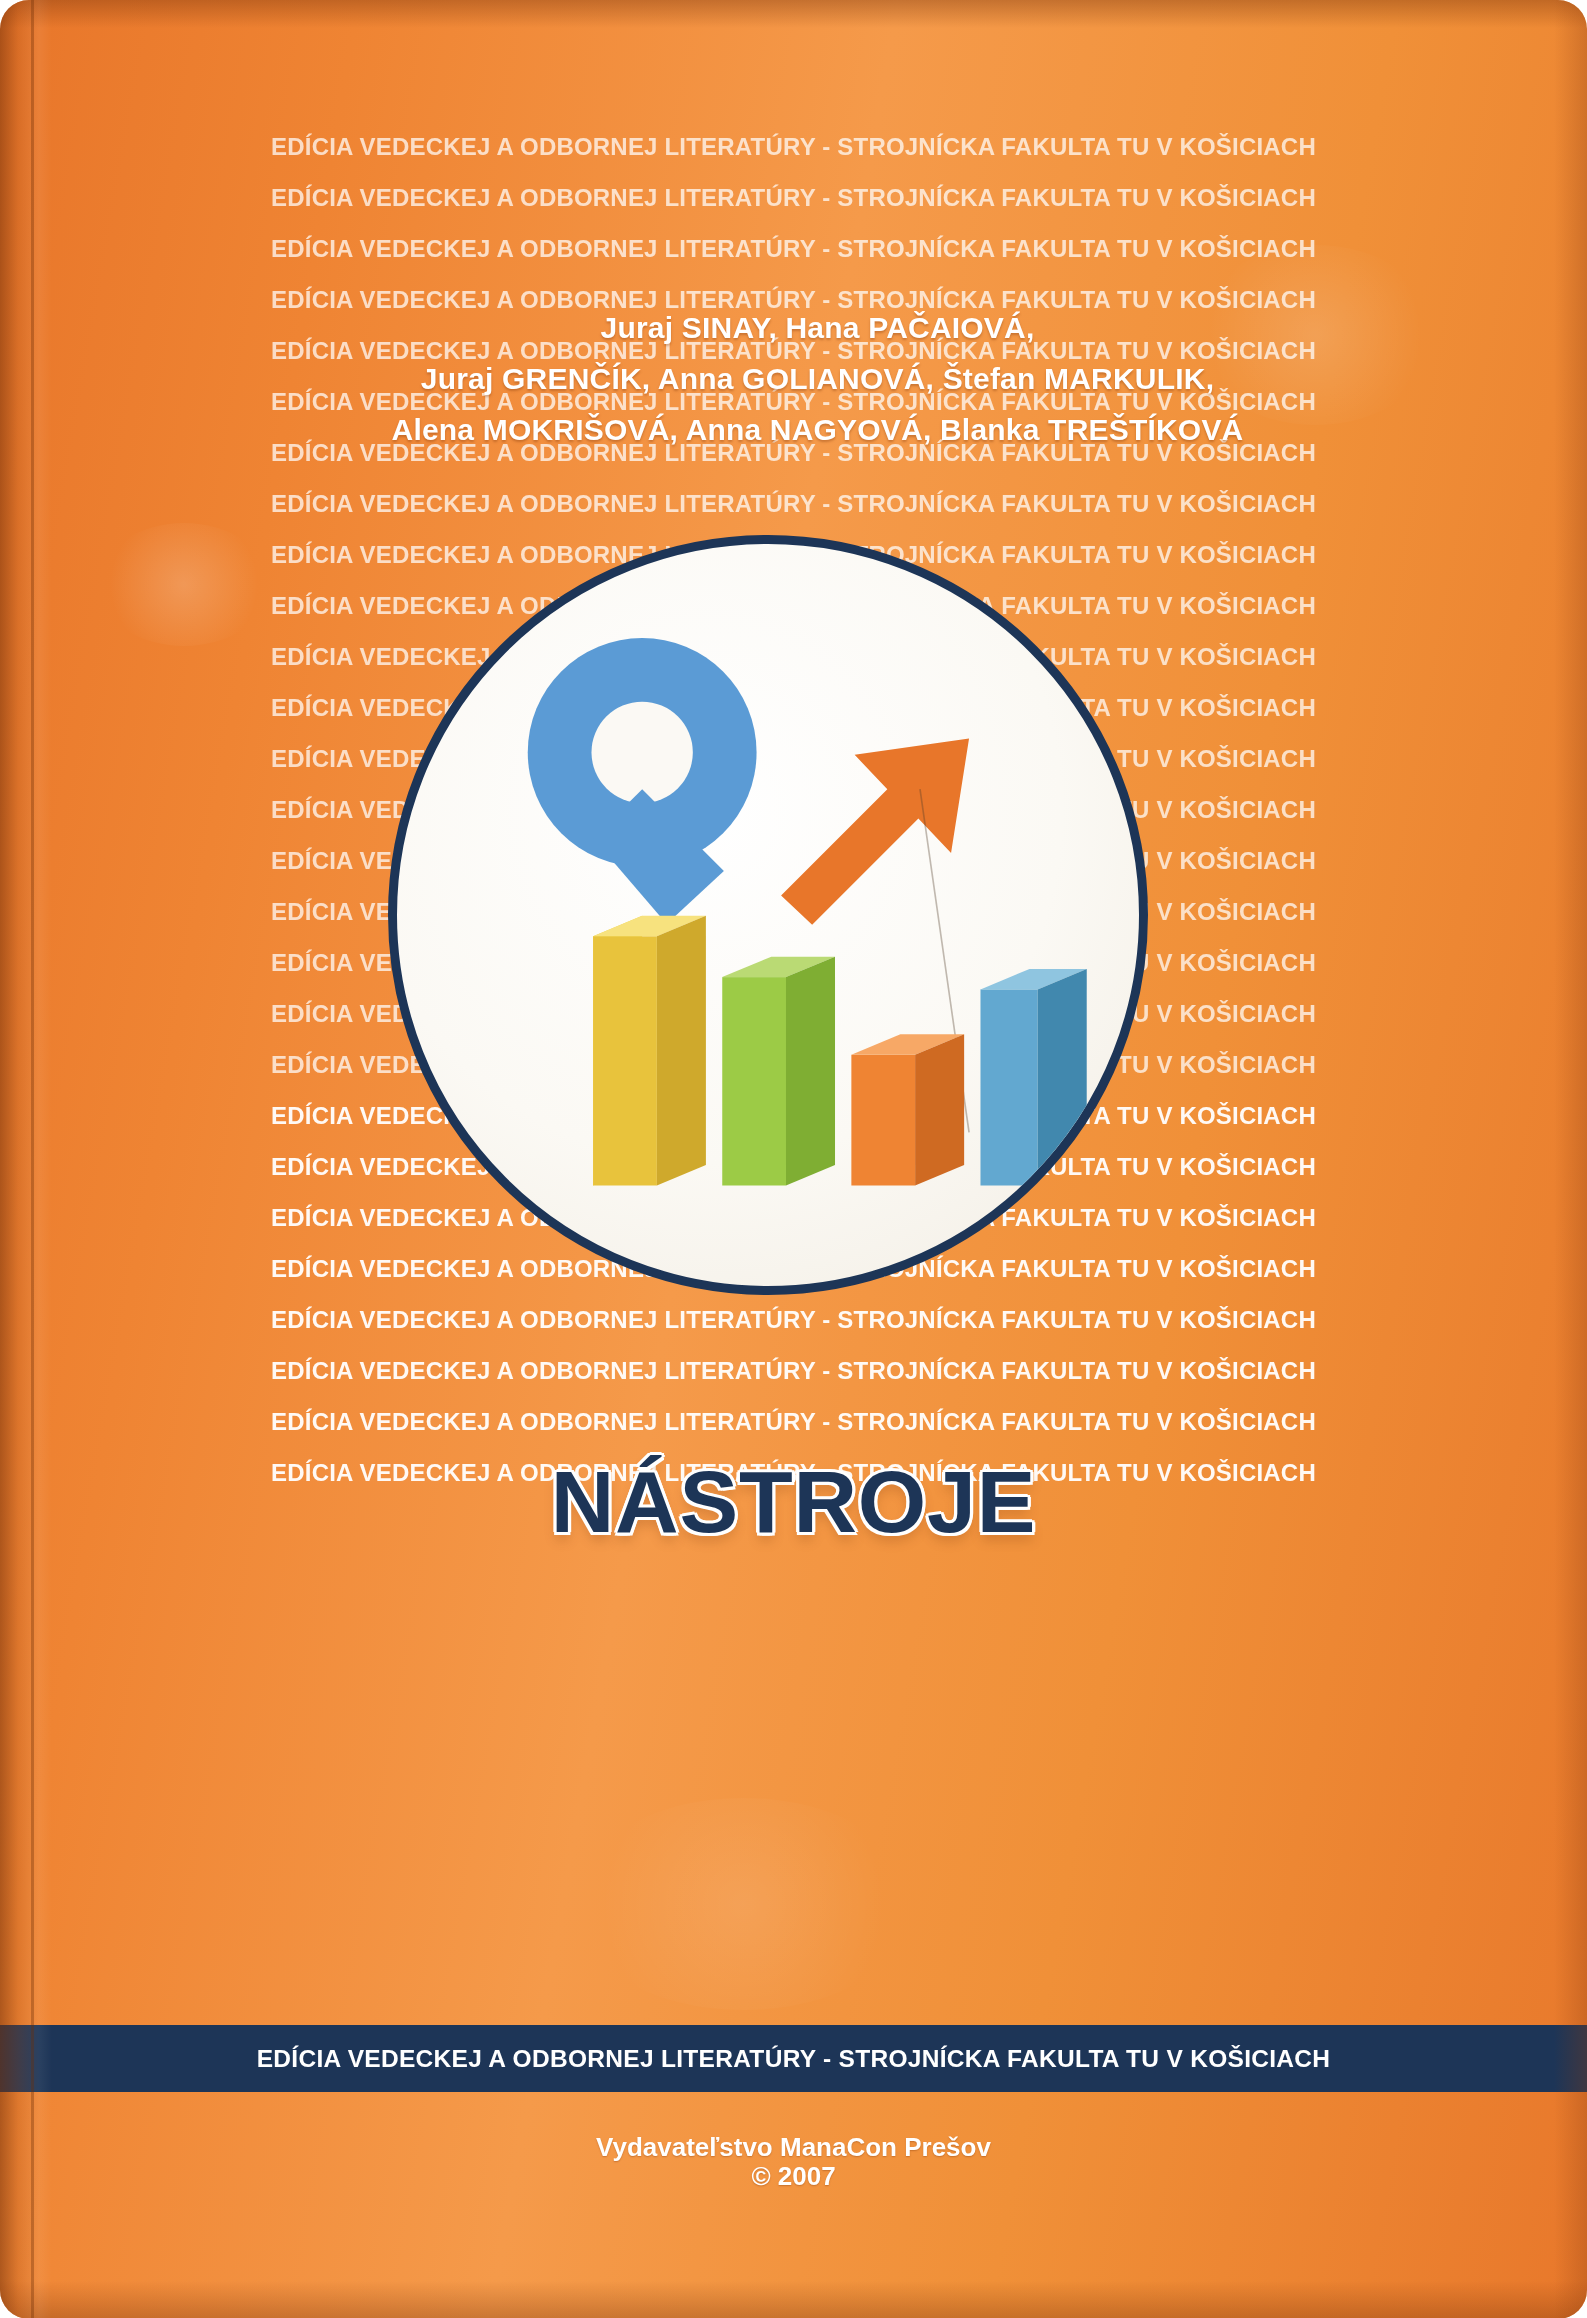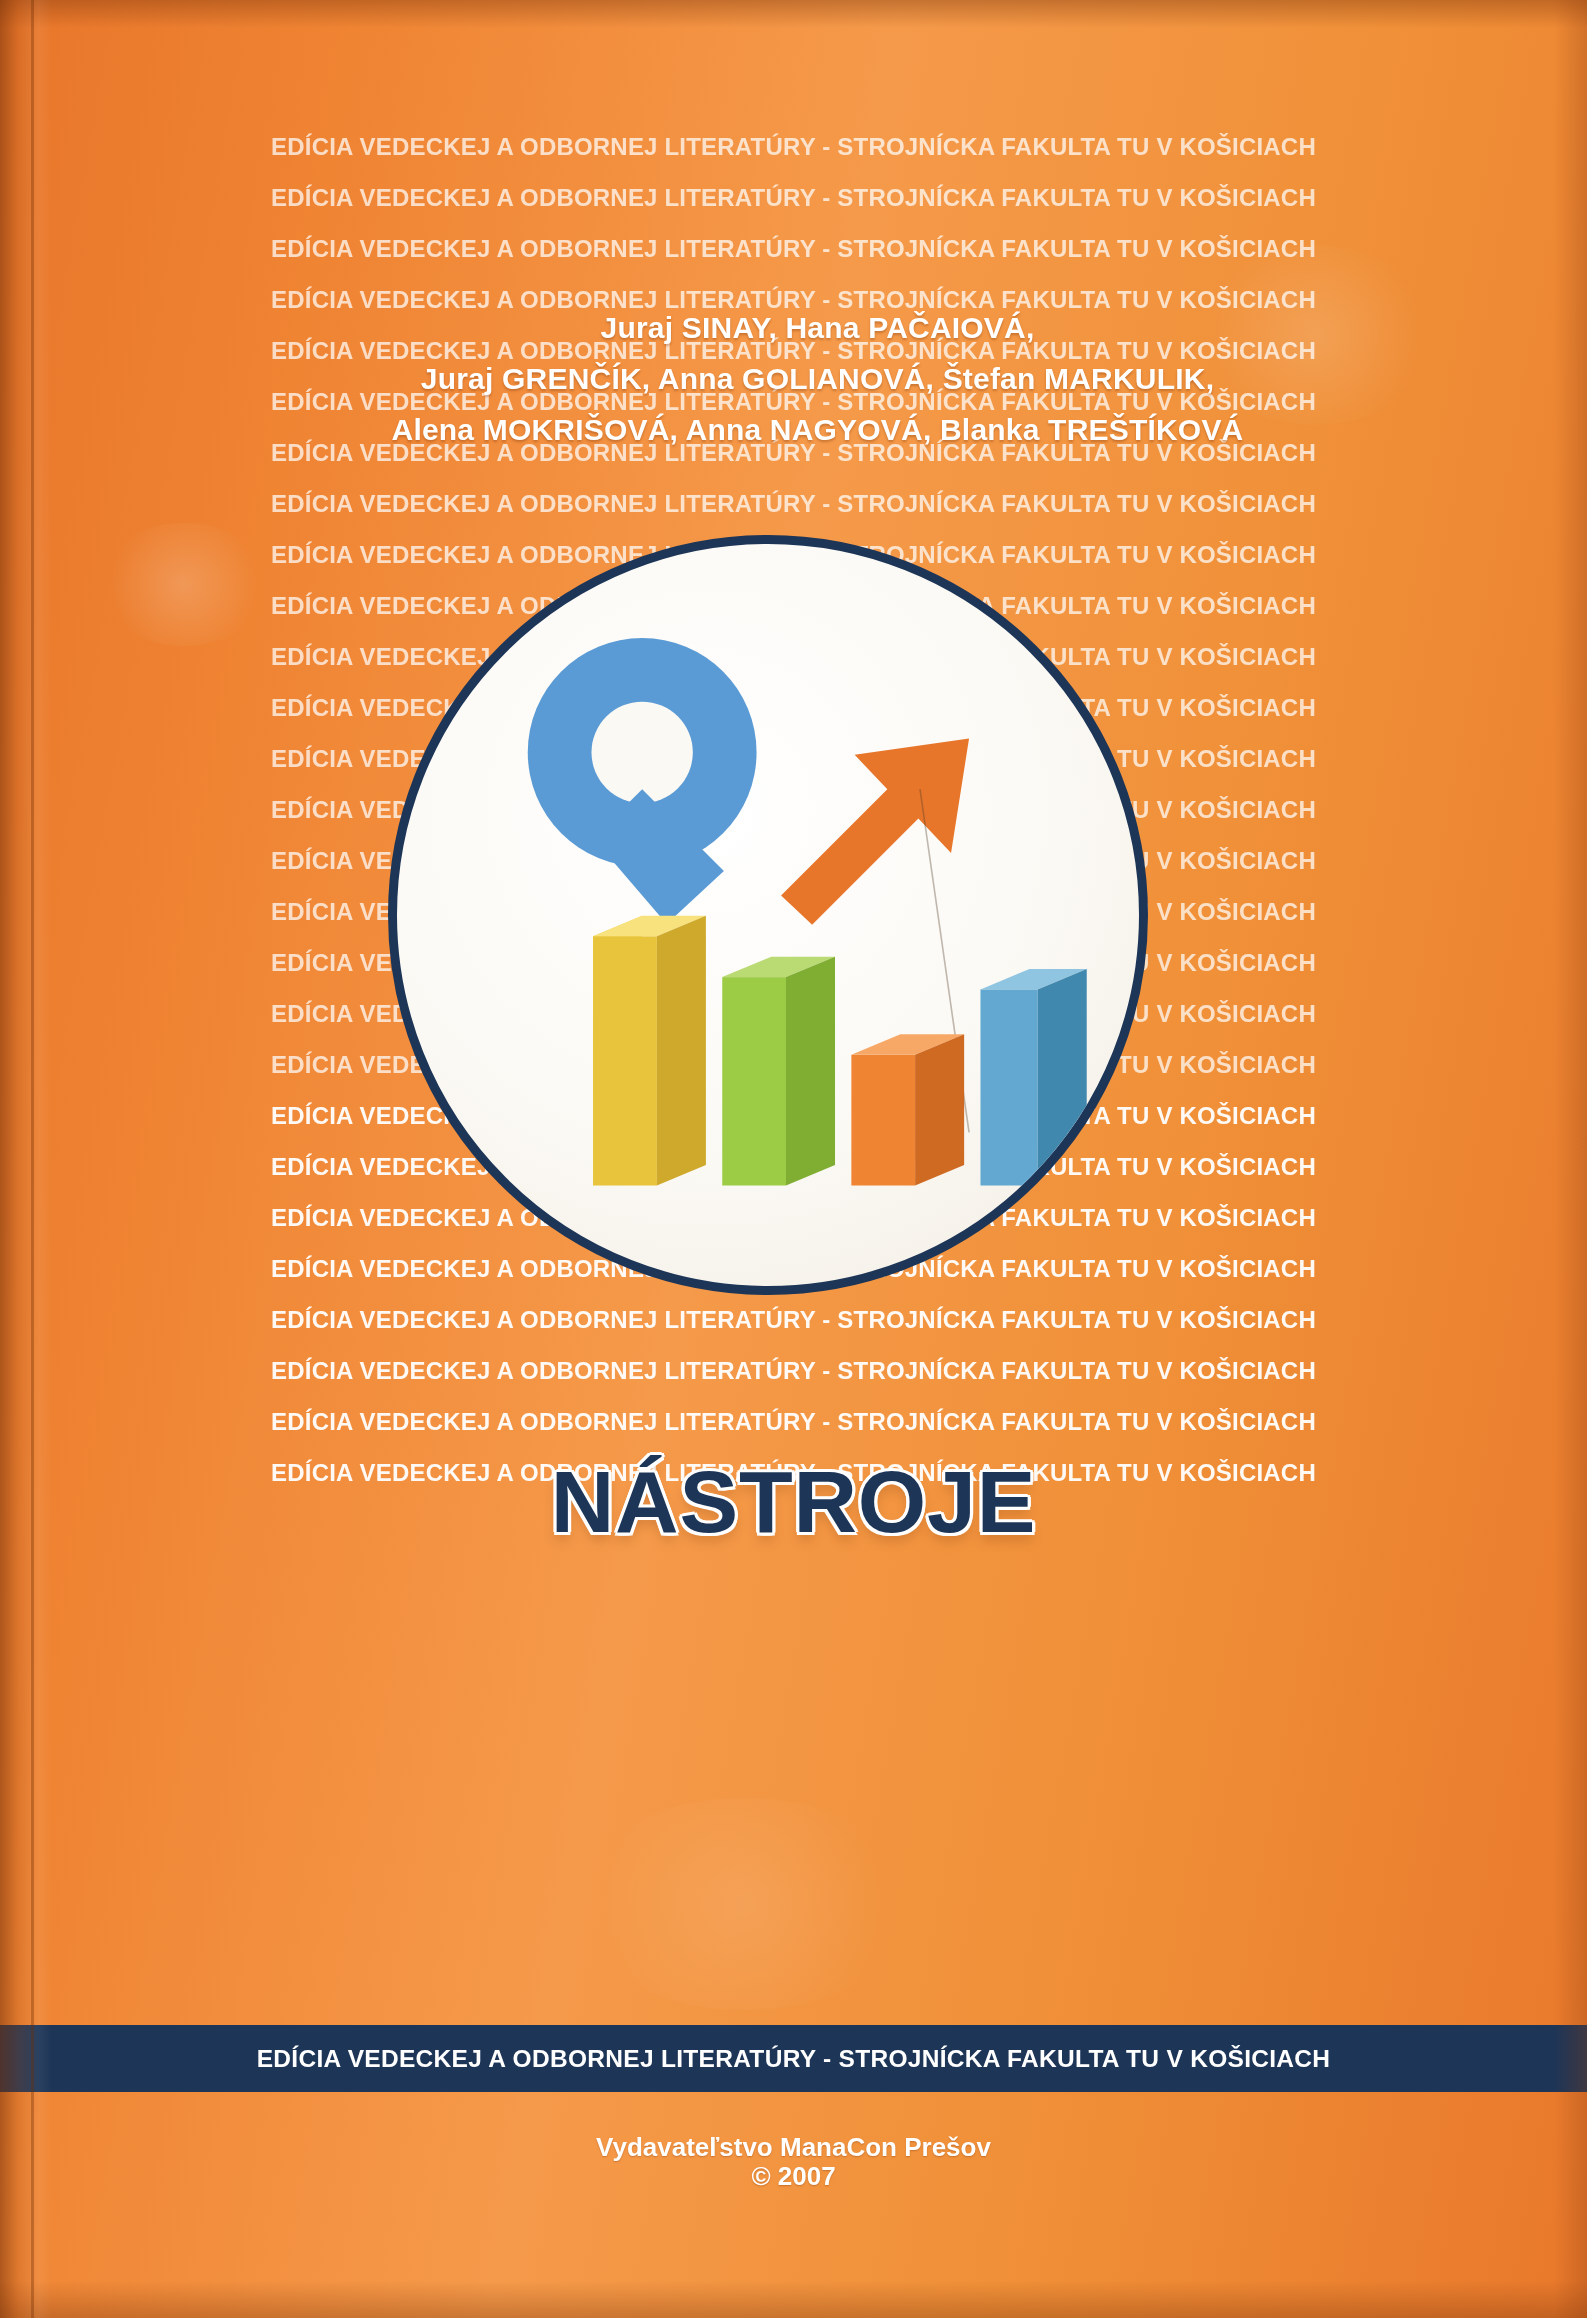--- a/index.html
+++ b/index.html
@@ -13,20 +13,21 @@
     font-family: "Liberation Sans", sans-serif;
     overflow: hidden;
   }
 
   .cover {
     position: relative;
     width: 1587px;
     height: 2319px;
     background: linear-gradient(100deg, #e8762a 0%, #ef8433 18%, #f59a4a 45%, #f09038 70%, #e8782b 100%);
     overflow: hidden;
+    border-radius: 29px;
   }
 
   
   .spine-shadow {
     position: absolute;
     left: 0; top: 0;
     width: 52px; height: 100%;
     background: linear-gradient(90deg, rgba(120,50,10,0.55) 0%, rgba(170,80,25,0.25) 35%, rgba(255,255,255,0.06) 75%, rgba(255,255,255,0.0) 100%);
     pointer-events: none;
     z-index: 40;

